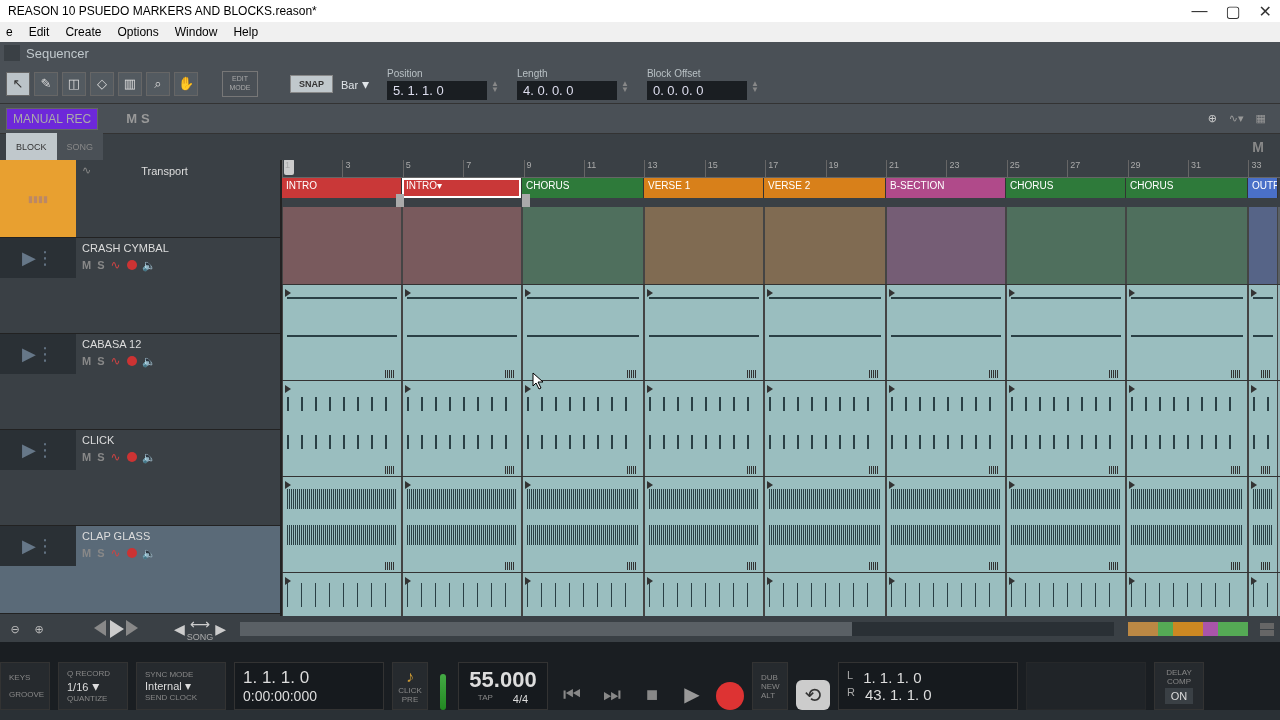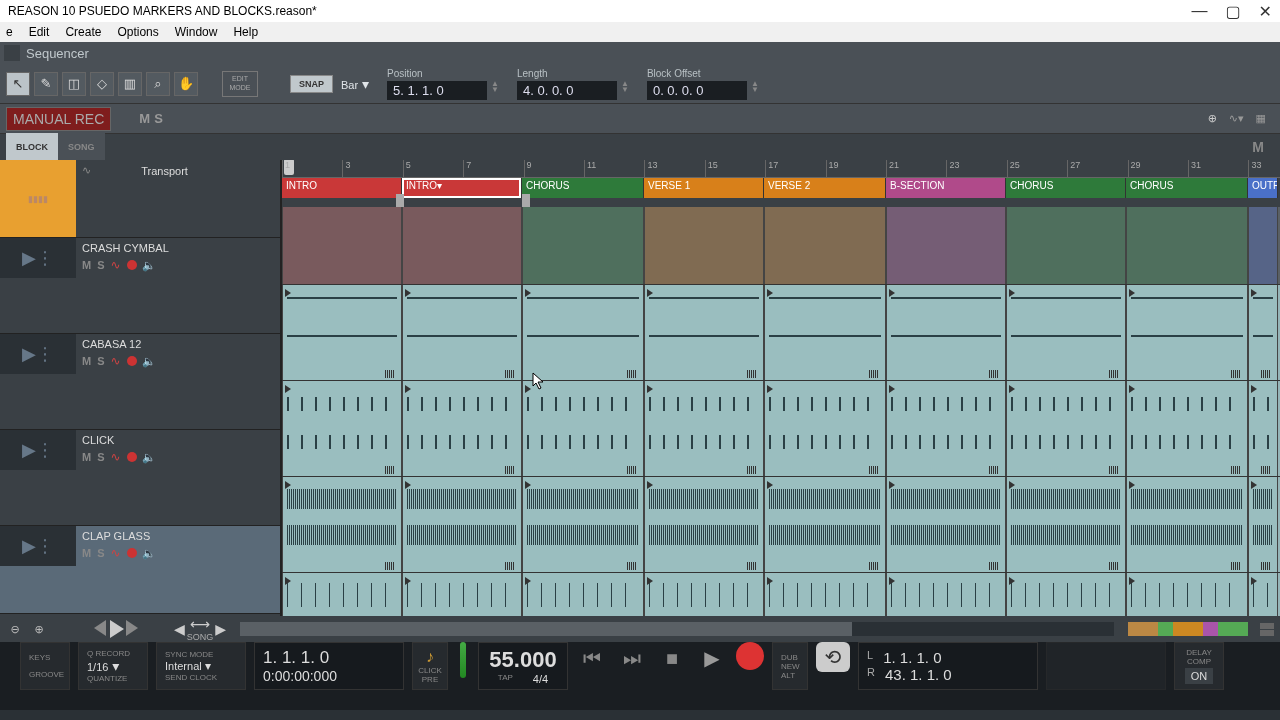--- a/index.html
+++ b/index.html
@@ -18,25 +18,25 @@
 .tool-btn.active{background:#bbc3c8;color:#333}
 .edit-mode{width:36px;height:26px;background:#4a5056;border:1px solid #777;color:#aaa;font-size:7px;text-align:center;padding-top:2px;margin-left:20px;cursor:pointer;line-height:9px}
 .snap-group{display:flex;align-items:center;gap:8px;margin-left:28px}
 .snap-btn{background:#c0c8cc;color:#333;padding:3px 8px;font-size:9px;font-weight:bold;border:1px solid #888}
 .bar-sel{color:#e0e4e8;font-size:14px;cursor:pointer}
 .field-box{display:flex;flex-direction:column;margin-left:14px}
 .field-label{color:#b8c0c4;font-size:10px;margin-bottom:2px}
 .field-val{background:#1a1e22;color:#dde;padding:2px 6px;font-size:13px;min-width:100px;display:flex;justify-content:space-between}
 .spinner{color:#888;font-size:8px;display:flex;flex-direction:column;line-height:6px;margin-left:4px}
 .ctrl-row{background:#4a5056;height:30px;display:flex;align-items:center;padding:0 6px;border-bottom:1px solid #333}
-.man-rec{background:#7f1d1d;color:#aaa;font-size:14px;padding:3px 6px;border:1px solid #666}
+.man-rec{background:#6d28d9;color:#aaa;font-size:12px;padding:3px 6px;border:1px solid #666}
 .ms-btns{display:flex;gap:4px;margin-left:28px}
 .ms-btn{color:#999;font-weight:bold;font-size:13px;cursor:pointer}
 .mode-row{background:#3a4045;height:26px;display:flex;align-items:center;padding:0 6px}
-.mode-btn{padding:9px 10px;font-size:9px;font-weight:bold;color:#888;background:#2a3035;cursor:pointer}
+.mode-btn{padding:9px 10px;font-size:9px;font-weight:normal;color:#888;background:#2a3035;cursor:pointer}
 .mode-btn.active{background:#c0c8cc;color:#333}
 .m-label{color:#888;font-weight:bold;margin-left:auto;margin-right:10px;font-size:14px}
 .content{display:flex;height:456px}
 .track-panel{width:282px;background:#3a4045;border-right:2px solid #222}
 .track{border-bottom:1px solid #222;display:flex}
 .track-icon{width:76px;background:#2a3035;display:flex;align-items:center;justify-content:center}
 .track.transport .track-icon{background:#e8a030}
 .track.selected{background:#5a6a78}
 .track-body{flex:1;padding:4px 6px}
 .track-name{color:#ddd;font-size:11px;margin-bottom:4px}
@@ -55,21 +55,21 @@
 .lane.transport{height:78px;background:#5a6065}
 .clip-seg{position:absolute;top:0;height:100%;border-left:1px solid #444;border-right:1px solid #444}
 .clip-handle{position:absolute;top:4px;left:2px;width:0;height:0;border-left:6px solid #333;border-top:4px solid transparent;border-bottom:4px solid transparent}
 .wave{position:absolute;left:4px;right:4px;height:14px;background:repeating-linear-gradient(90deg,#2a4045 0,#2a4045 1px,transparent 1px,transparent 3px)}
 .comb{position:absolute;bottom:2px;width:10px;height:8px;background:repeating-linear-gradient(90deg,#333 0,#333 1px,transparent 1px,transparent 2px)}
 .bottom-bar{background:#3a4045;height:26px;display:flex;align-items:center;padding:0 6px;gap:6px}
 .zoom-btn{width:18px;height:18px;color:#bbb;display:flex;align-items:center;justify-content:center;cursor:pointer}
 .h-scroll{flex:1;height:14px;background:#2a3035;margin:0 8px;position:relative}
 .h-thumb{position:absolute;left:0;width:70%;height:100%;background:#5a6065}
 .zoom-lbl{color:#aaa;font-size:9px}
-.transport-bar{background:#1a1e22;height:68px;display:flex;align-items:flex-start;padding:0 20px;gap:8px}
+.transport-bar{background:#1a1e22;height:68px;display:flex;align-items:flex-end;padding:0 0;gap:8px}
 .tpanel{background:#262a2e;height:48px;border:1px solid #333;padding:4px 8px;display:flex;flex-direction:column;justify-content:center}
 .tpanel-lbl{color:#888;font-size:8px}
 .tpanel-val{color:#ddd;font-size:14px}
 .tbtn{width:32px;height:32px;display:flex;align-items:center;justify-content:center;color:#888;font-size:20px;cursor:pointer}
 .tbtn.play{color:#999}
 .tbtn.rec{width:28px;height:28px;background:#d33;border-radius:50%}
 .tempo-big{color:#ddd;font-size:22px;font-weight:bold}
 .cursor-arrow{position:absolute;left:532px;top:372px;width:14px;height:18px;z-index:999}
 </style>
 </head>

